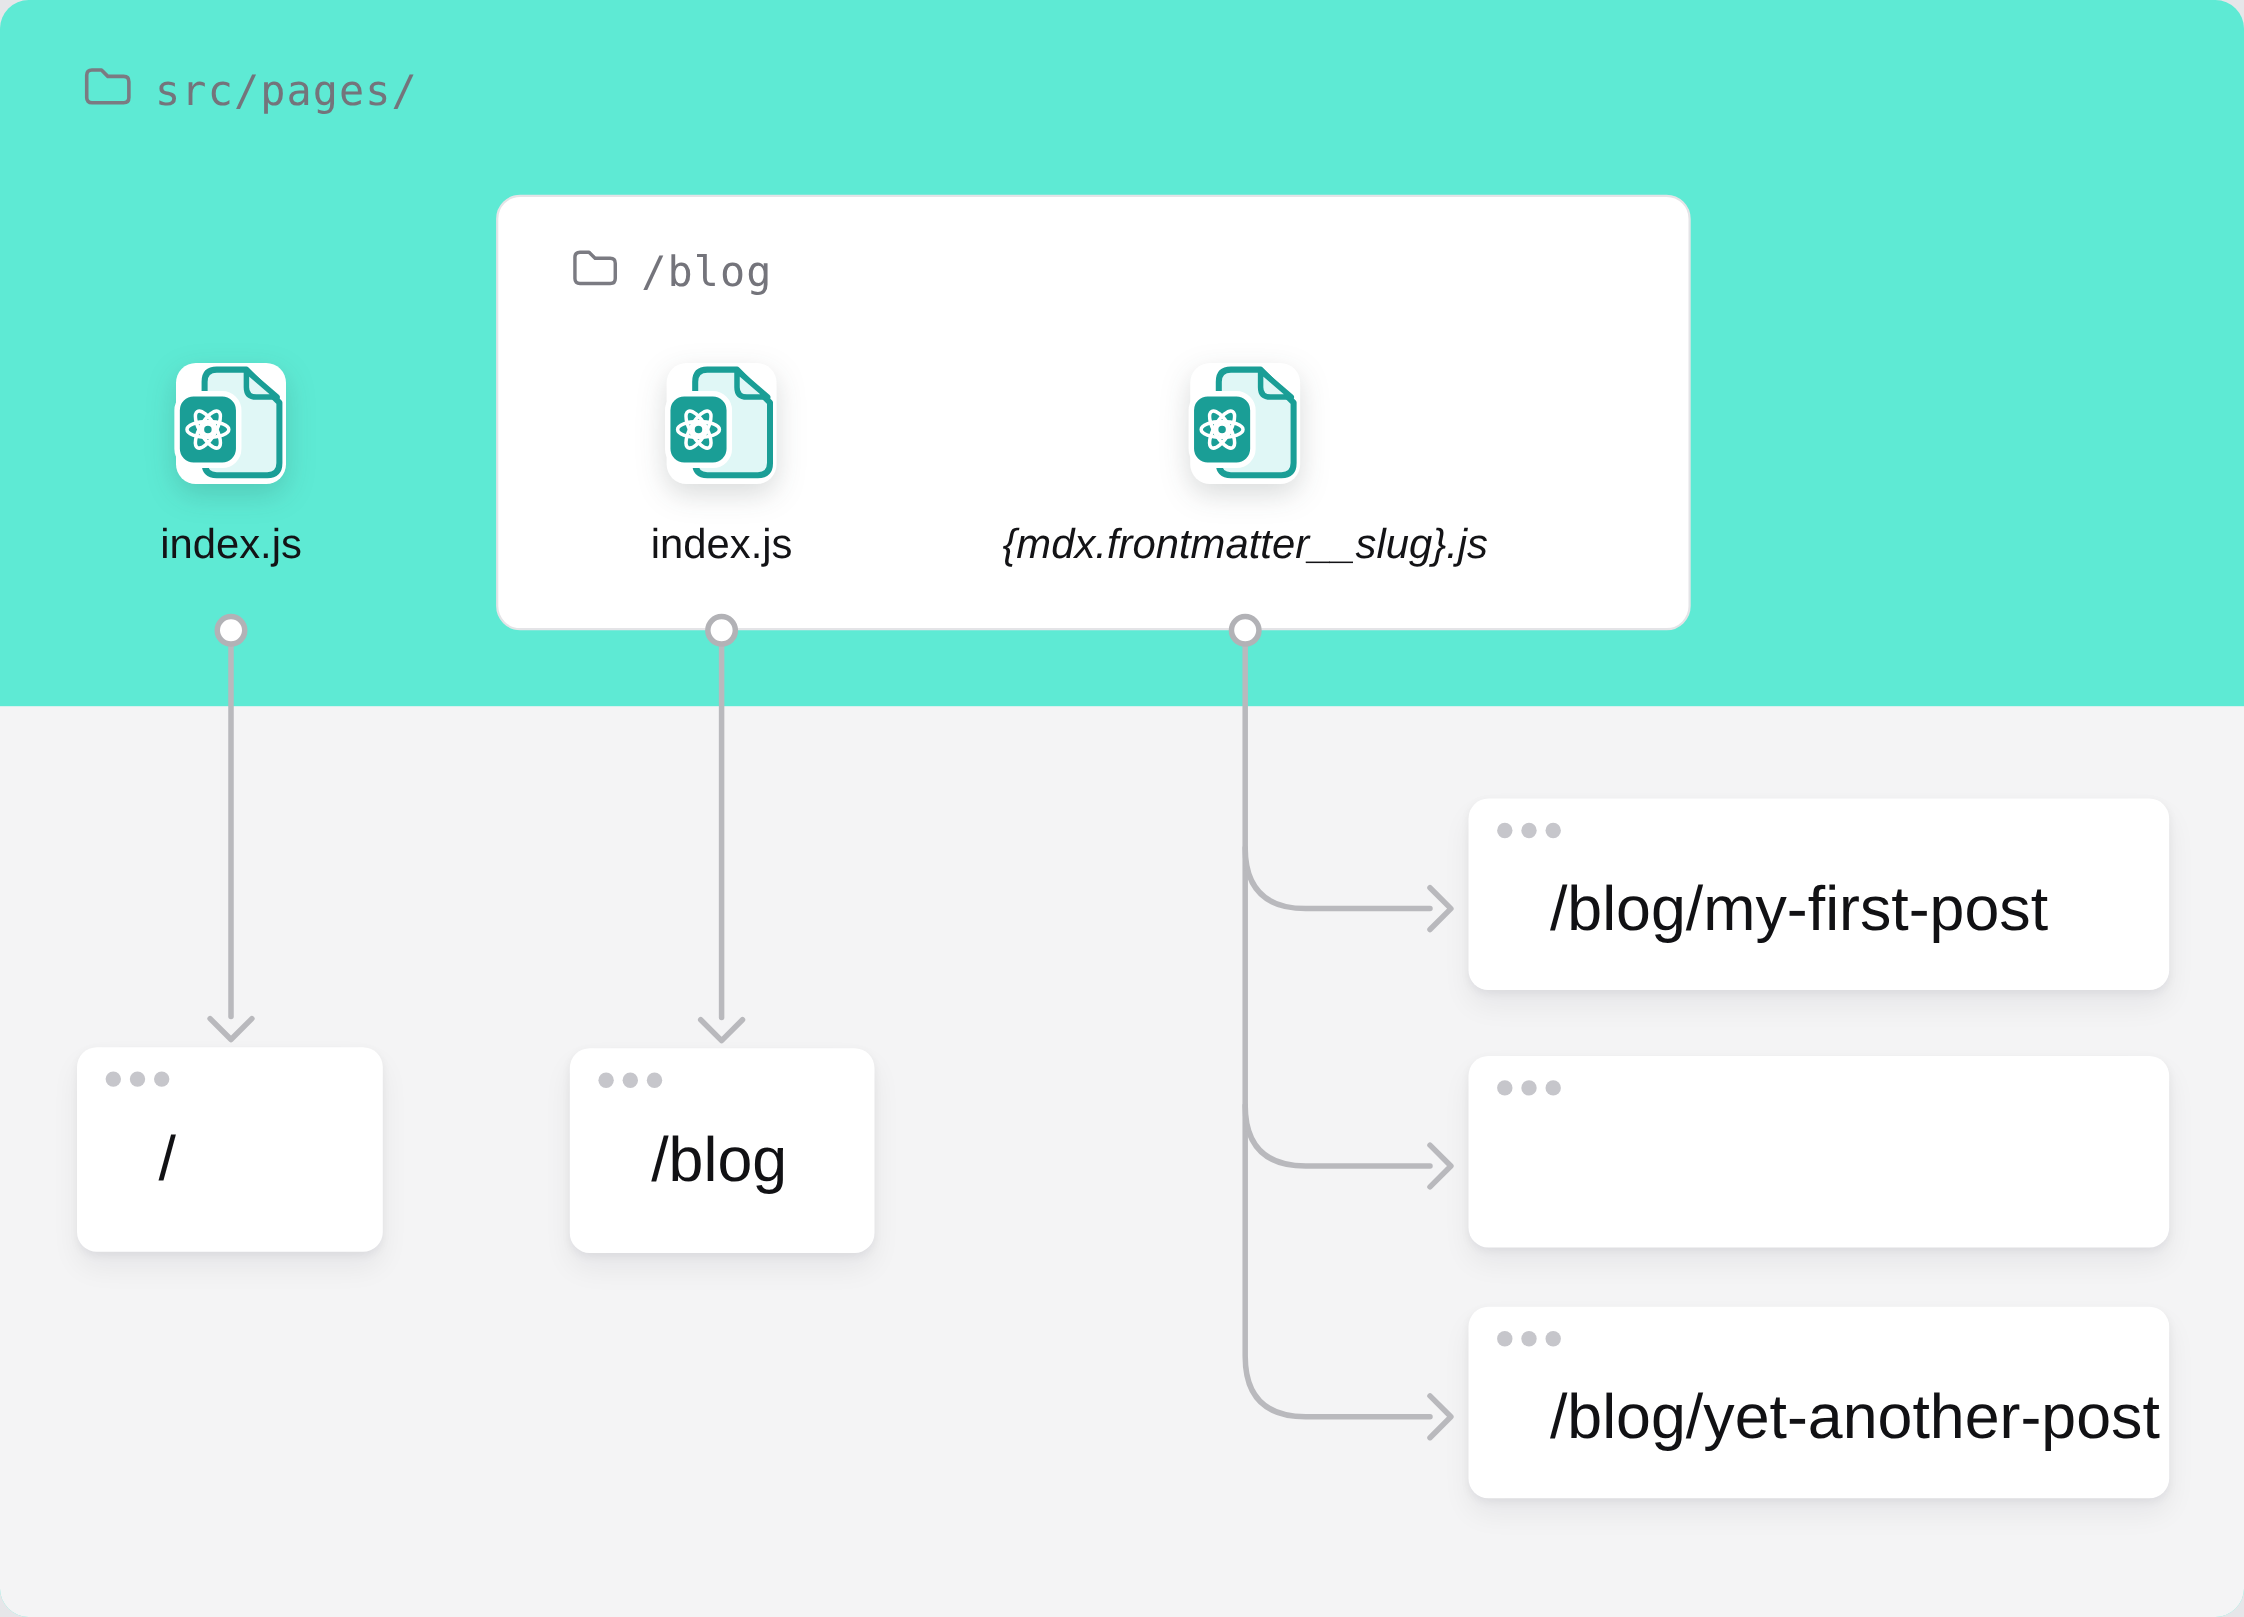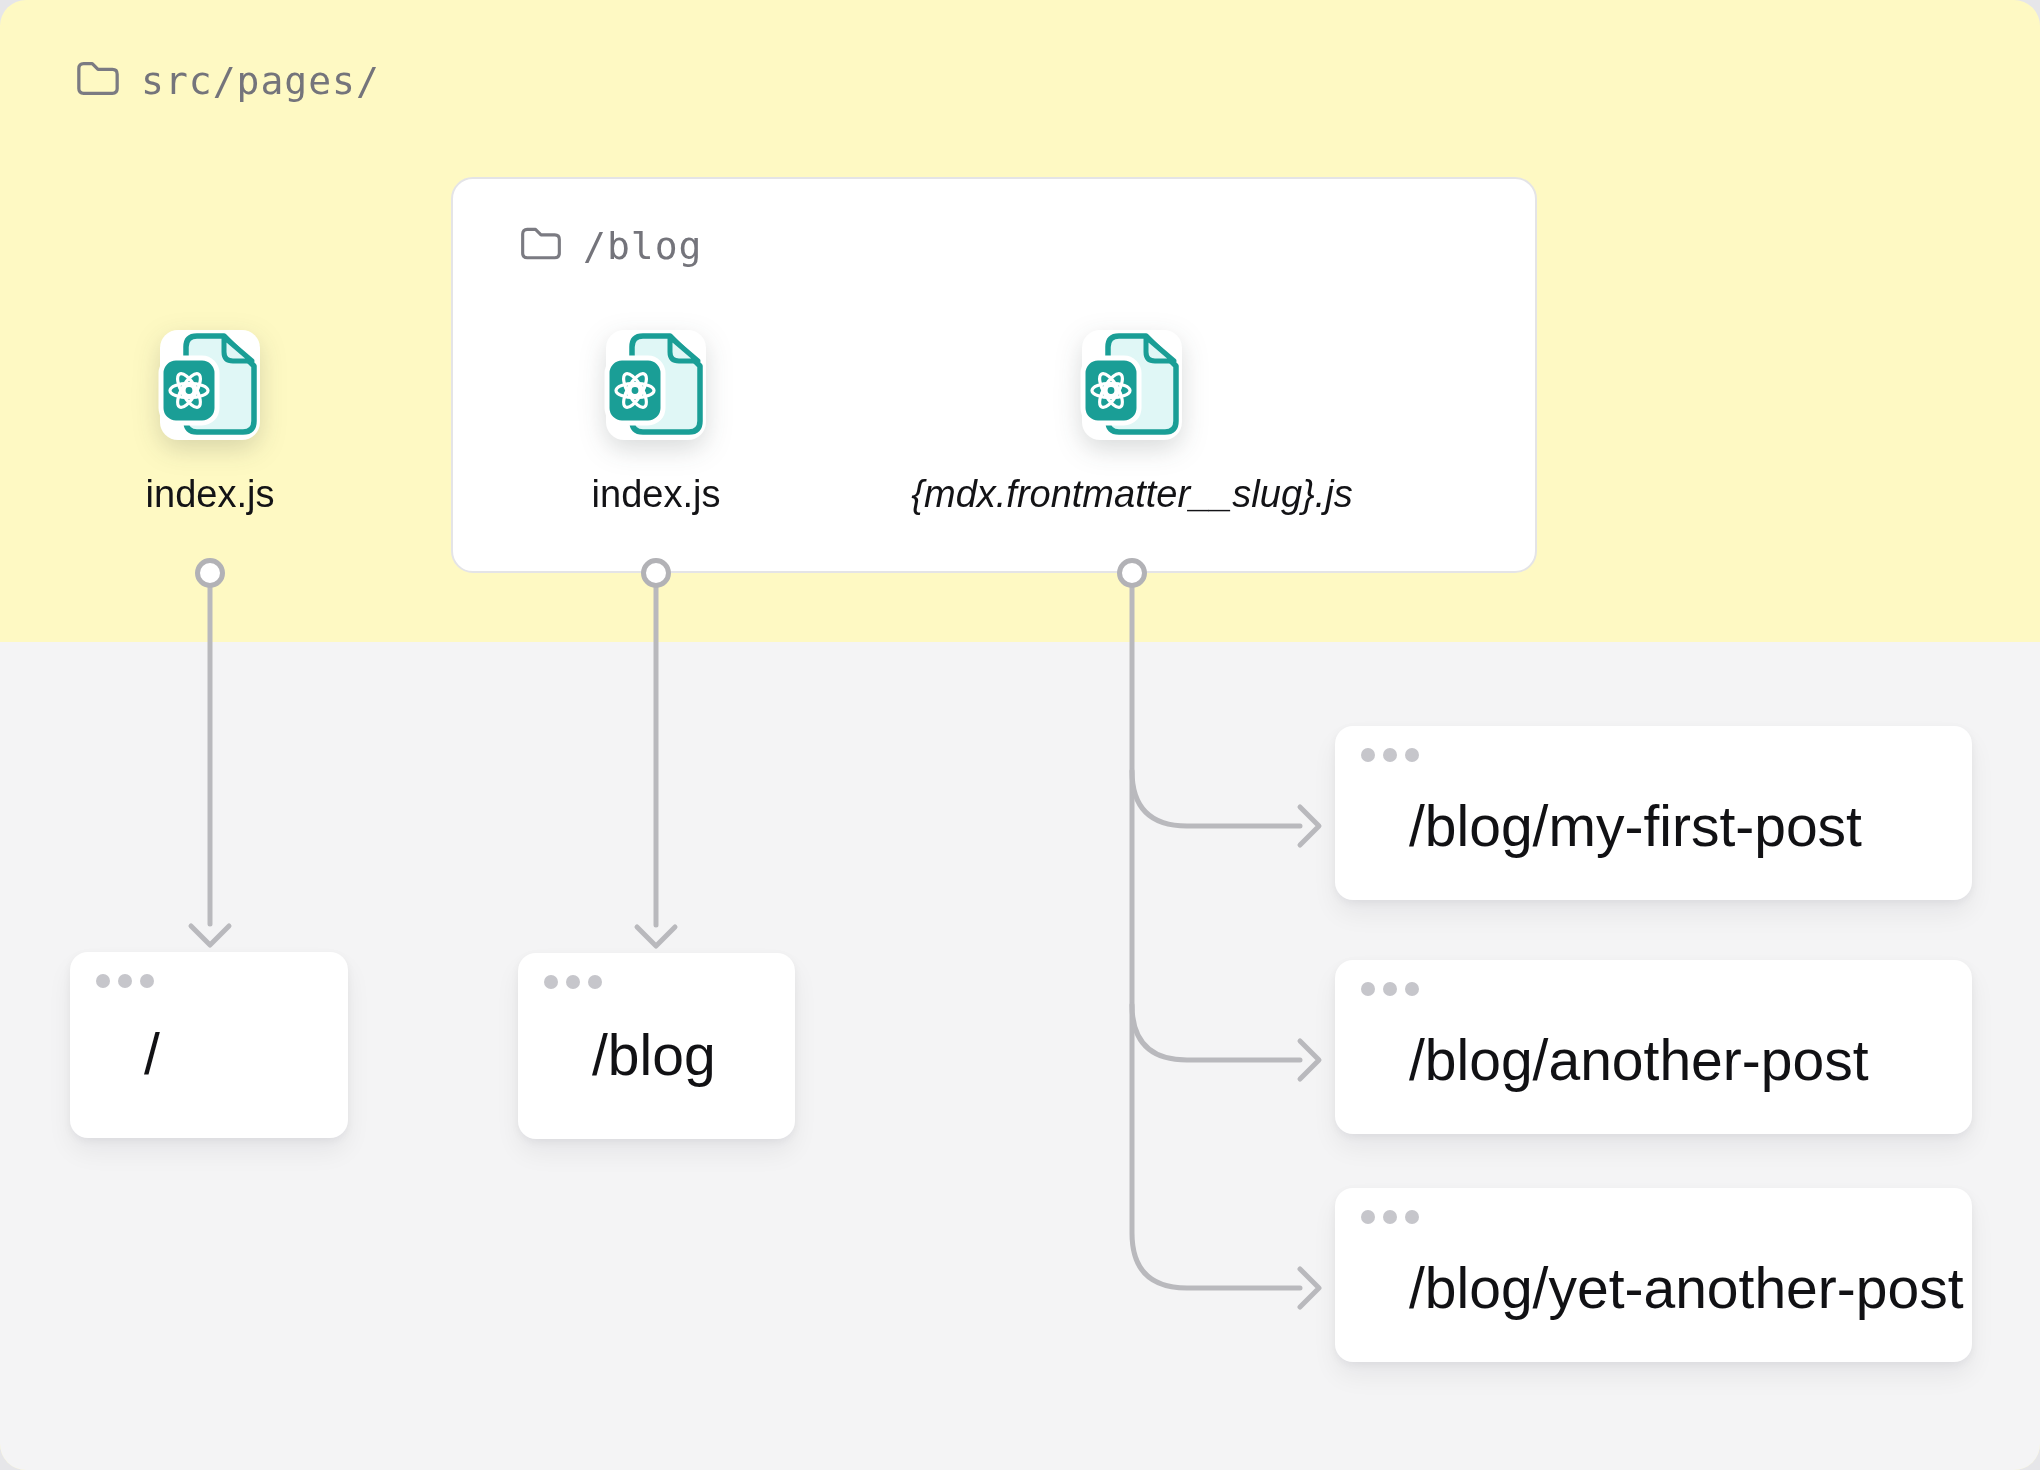--- a/index.html
+++ b/index.html
@@ -1,17 +1,17 @@
 <!DOCTYPE html>
 <html><head>
 <meta charset="utf-8">
 <style>
   html,body{margin:0;padding:0;background:#e6e6e9;font-family:"Liberation Sans",sans-serif;}
   .canvas{
-    position:relative;width:2040px;height:1470px;background:#fef9c3;
+    position:relative;width:2040px;height:1470px;background:#5eead4;
     border-radius:26px;overflow:hidden;
   }
   .section-bottom{
     position:absolute;left:0;right:0;top:642px;bottom:0;background:#f4f4f5;
   }
   
   .folder-label{position:absolute;display:flex;align-items:center;gap:20px;}
   .folder-label .txt{
     font-family:"DejaVu Sans Mono","Liberation Mono",monospace;
     font-size:38px;color:#74747b;letter-spacing:1px;white-space:nowrap;
@@ -158,21 +158,20 @@
       </span>
     <span class="rlabel">/blog/my-first-post</span>
   </div>
 
   <div class="route route-wide route-p2">
     <span class="dots">
         <i></i>
         <i></i>
         <i></i>
       </span>
-    <span class="rlabel">/blog/another-post</span>
   </div>
 
   <div class="route route-wide route-p3">
     <span class="dots">
         <i></i>
         <i></i>
         <i></i>
       </span>
     <span class="rlabel">/blog/yet-another-post</span>
   </div>

